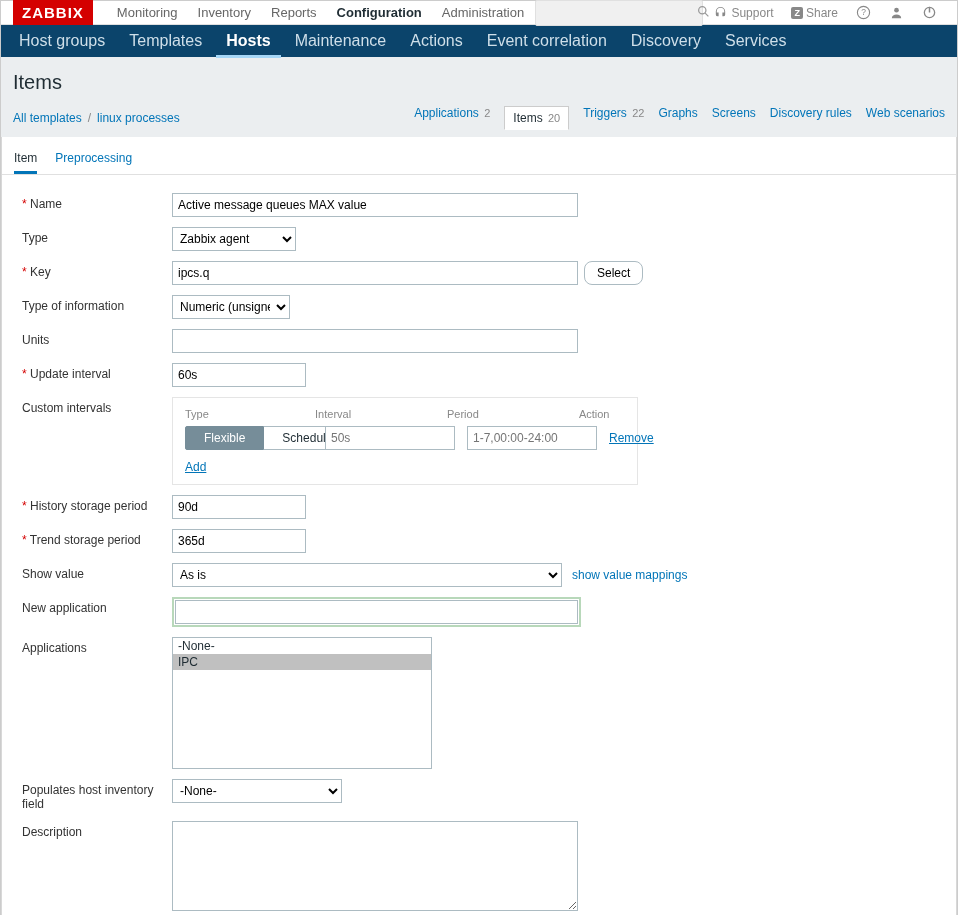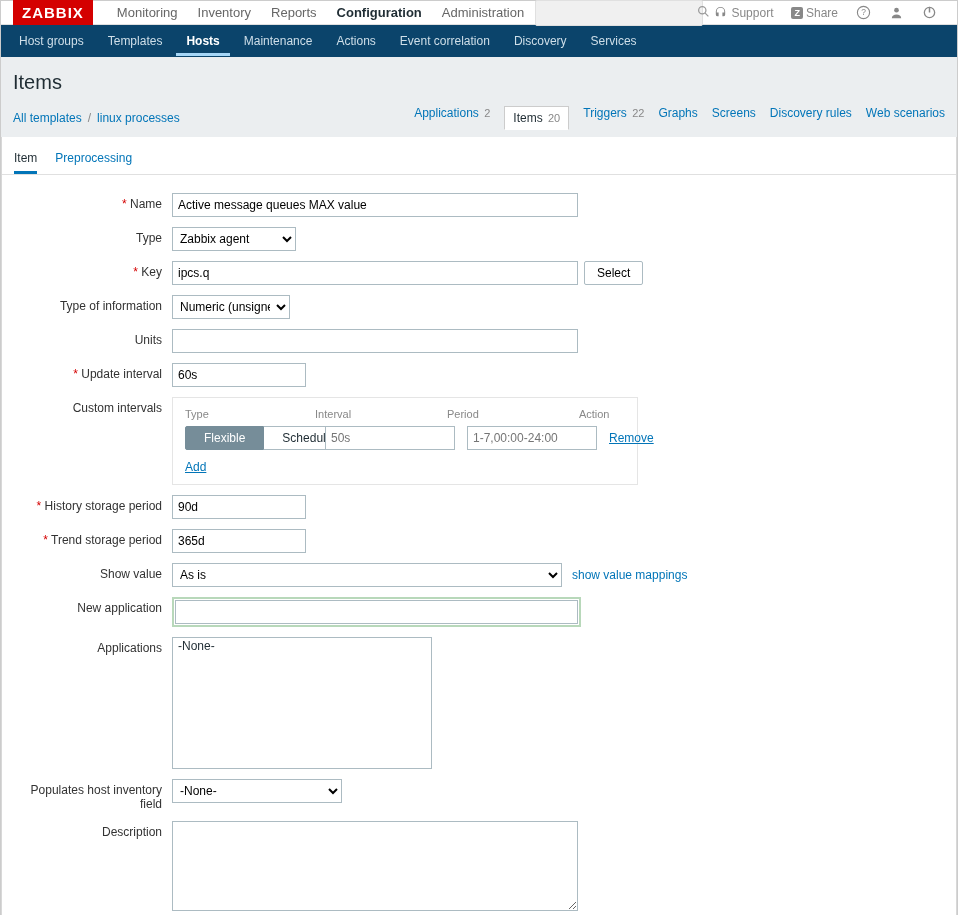--- a/index.html
+++ b/index.html
@@ -16,21 +16,21 @@
 .top-right { margin-left: auto; display: flex; align-items: center; gap: 2px; }
 .search-box { width: 168px; height: 26px; background: #f0f0f0; border: 1px solid #e0e0e0; border-radius: 2px; display: flex; align-items: center; padding: 0 6px; }
 .search-box input { flex: 1; border: none; background: transparent; outline: none; font-size: 12px; }
 .search-box .icon-search { color: #999; }
 .top-icon-btn { padding: 4px 8px; color: #888; cursor: pointer; font-size: 12px; display: inline-flex; align-items: center; gap: 3px; }
 .top-icon-btn svg, .icon-only svg { width: 15px; height: 15px; fill: #888; }
 .share-badge { background: #888; color: #fff; font-size: 9px; font-weight: bold; padding: 1px 3px; border-radius: 2px; }
 
 
 .submenu { background: #0b446b; height: 32px; display: flex; align-items: center; padding: 0 8px; gap: 4px; }
-.submenu-item { color: #cfdfe9; font-size: 12px; padding: 8px 10px; cursor: pointer; }
+.submenu-item { color: #cfdfe9; font-size: 16px; padding: 8px 10px; cursor: pointer; }
 .submenu-item.active { color: #fff; border-bottom: 3px solid #a5d6f7; padding-bottom: 5px; font-weight: bold; }
 
 
 .page-header { background: #ebeef0; padding: 14px 12px 0 12px; }
 .page-title { font-size: 20px; font-weight: normal; color: #1f2c33; margin-bottom: 12px; }
 .breadcrumb-row { display: flex; align-items: center; padding-bottom: 8px; }
 .breadcrumb { display: flex; gap: 6px; align-items: center; }
 .breadcrumb a { color: #0275b8; text-decoration: none; font-size: 12px; }
 .breadcrumb .sep { color: #888; }
 .tabs { display: flex; gap: 14px; margin-left: auto; text-align: center; }
@@ -39,28 +39,28 @@
 .tabs .cnt { color: #888; font-size: 11px; margin-left: 2px; }
 
 
 .content { border: 1px solid #d8d8d8; border-top: none; background: #fff; }
 .inner-tabs { display: flex; border-bottom: 1px solid #e0e0e0; padding: 8px 12px 0 12px; gap: 18px; }
 .inner-tab { color: #0275b8; font-size: 12px; padding: 6px 0; cursor: pointer; }
 .inner-tab.active { color: #1f2c33; border-bottom: 3px solid #0275b8; }
 
 .form-area { padding: 18px 20px; }
 .form-row { display: flex; align-items: flex-start; margin-bottom: 10px; }
-.form-label { width: 150px; text-align: right; padding-right: 10px; padding-top: 4px; font-size: 12px; color: #333; }
+.form-label { width: 150px; padding-right: 10px; padding-top: 4px; font-size: 12px; color: #333; }
 .req::before { content: '* '; color: #d40000; }
 .form-control { }
 .text-input { height: 24px; border: 1px solid #acbbc2; padding: 0 5px; font-size: 12px; outline: none; }
 .w-xl { width: 406px; }
 .w-md { width: 134px; }
 .select { height: 24px; border: 1px solid #acbbc2; background: #fff; font-size: 12px; padding: 0 3px; }
-.btn { height: 24px; border: 1px solid #acbbc2; background: #fff; padding: 0 12px; font-size: 12px; cursor: pointer; border-radius: 2px; }
+.btn { height: 24px; border: 1px solid #acbbc2; background: #fff; padding: 0 12px; font-size: 12px; cursor: pointer; border-radius: 8px; }
 .key-row { display: flex; gap: 6px; }
 .link { color: #0275b8; text-decoration: none; font-size: 12px; cursor: pointer; }
 .link.underline { text-decoration: underline; }
 
 
 .intervals-box { border: 1px solid #e5e5e5; padding: 10px 12px; width: 466px; }
 .intervals-head, .intervals-row { display: flex; gap: 12px; align-items: center; }
 .intervals-head { color: #888; font-size: 11px; margin-bottom: 6px; }
 .col-type { width: 128px; }
 .col-interval { width: 130px; }
@@ -253,20 +253,21 @@
       <div class="form-row">
         <label class="form-label">New application</label>
         <div class="form-control"><span class="new-app-wrap"><input class="text-input" style="width: 403px;" value=""></span></div>
       </div>
 
       <div class="form-row">
         <label class="form-label">Applications</label>
         <div class="form-control">
           <div class="listbox">
             <div class="listbox-item">-None-</div>
+            <div class="listbox-item selected">IPC</div>
           </div>
         </div>
       </div>
 
       <div class="form-row">
         <label class="form-label">Populates host inventory field</label>
         <div class="form-control"><select class="select" style="width:170px"><option>-None-</option></select></div>
       </div>
 
       <div class="form-row">

